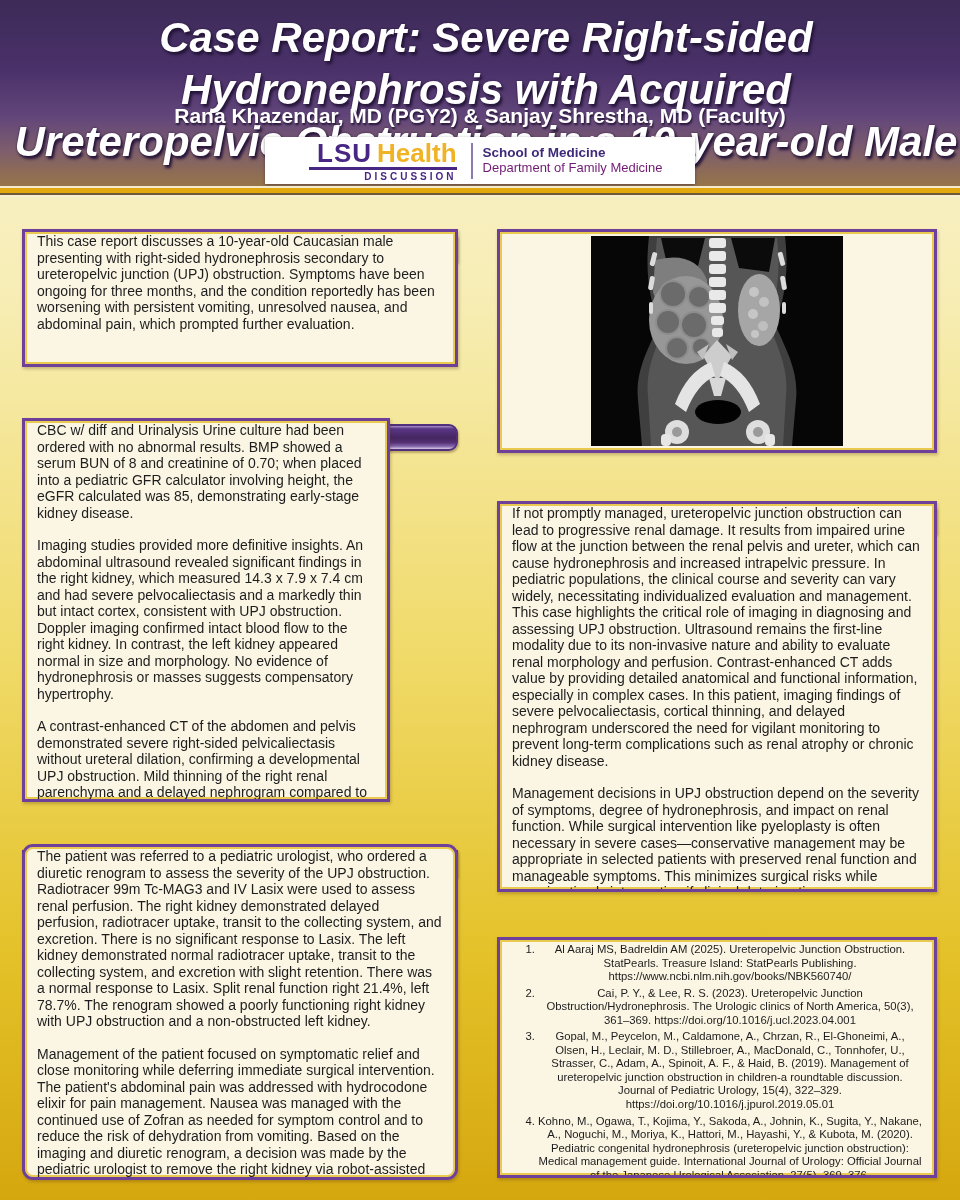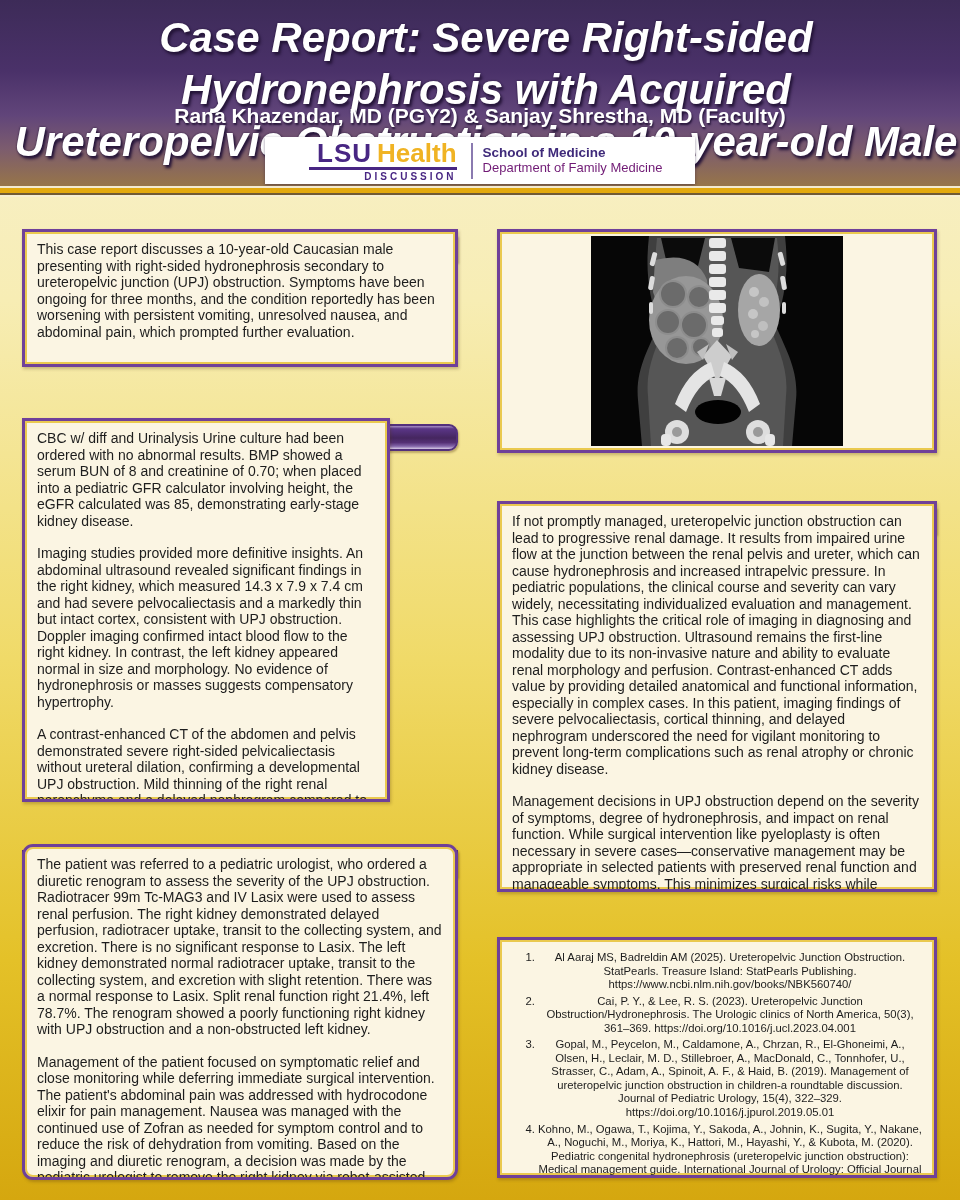--- a/index.html
+++ b/index.html
@@ -43,21 +43,21 @@
   .bar { position:absolute; box-sizing:border-box; height:27px;
     border:2px solid #53307c;
     background: linear-gradient(180deg, #a78fc4 0%, #5a3687 12%, #45265f 52%, #553075 72%, #8466aa 88%, #d7cbe6 100%);
     display:flex; align-items:center; justify-content:center;
     box-shadow:1px 2px 2px rgba(90,60,20,0.35);margin-top:35px; }
   .bar span { color:#ffffff; font-weight:bold; font-size:18.5px; letter-spacing:0.5px;
     text-shadow:1px 1px 2px rgba(20,5,40,0.55); }
   .box { position:absolute; box-sizing:border-box; background:#fbf5e3;
     border:3px solid #6f4099;
     box-shadow: inset 0 0 0 2px #eac94f, 1px 2px 3px rgba(90,60,20,0.3);
-    padding:9px 12px; overflow:hidden; }
+    padding:1px 12px; overflow:hidden; }
   .box p { margin:0 0 16px 0; font-size:14px; line-height:1.18; color:#1d1d1d; }
   .box p:last-child { margin-bottom:0; }
   
   .refs { margin:0; padding:2px 0 0 26px; font-size:11.3px; line-height:1.2; color:#1d1d1d; }
   .refs li { margin-bottom:3px;text-align:center; }
   
   .ct-wrap { position:absolute; box-sizing:border-box; background:#fbf5e3;
     border:3px solid #6f4099; box-shadow: inset 0 0 0 2px #eac94f, 1px 2px 3px rgba(90,60,20,0.3);
     display:flex; align-items:center; justify-content:center; }
 </style>

